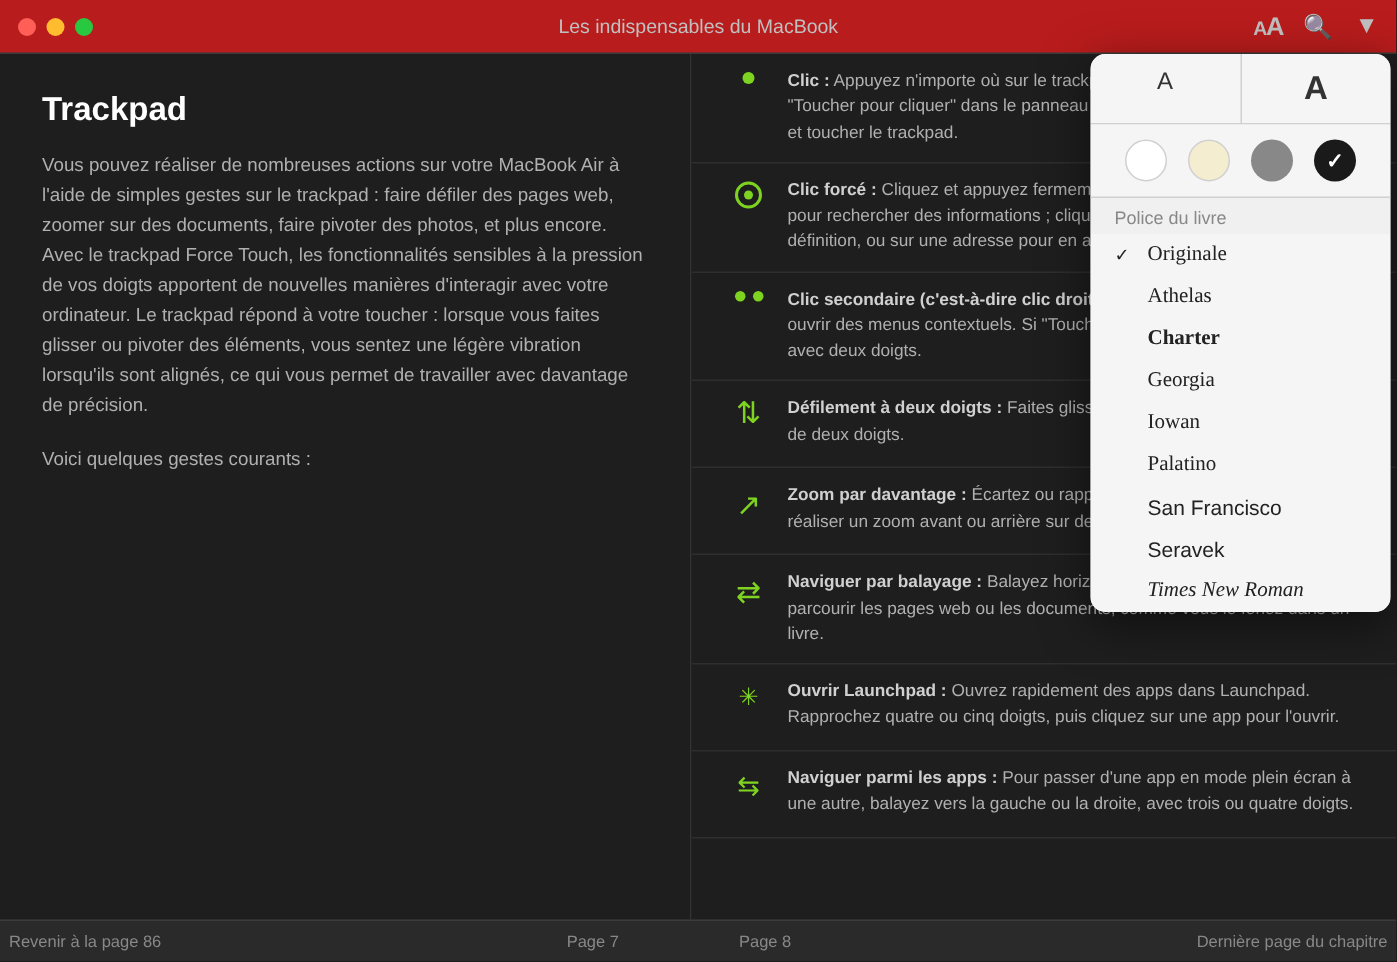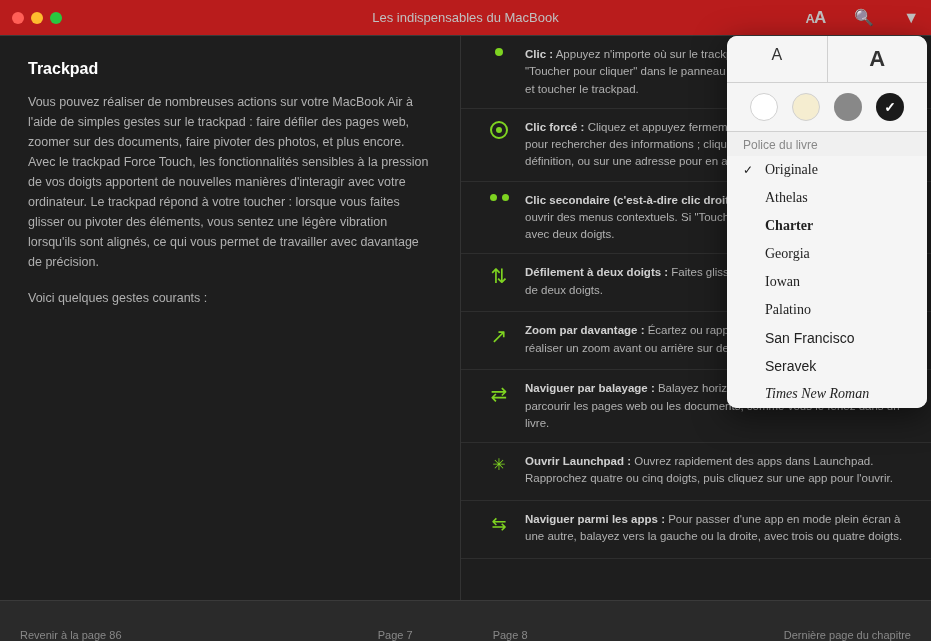--- a/index.html
+++ b/index.html
@@ -56,21 +56,20 @@
       right: 12px;
       display: flex;
       gap: 14px;
       align-items: center;
     }
 
     .tb-icon {
       color: #c0c0c0;
       font-size: 16px;
       cursor: pointer;
-      margin-left: 15px;
     }
 
     
     .content-area {
       position: absolute;
       top: 36px;
       left: 0;
       right: 0;
       bottom: 28px;
       display: flex;
@@ -78,21 +77,21 @@
 
     
     .left-panel {
       width: 460px;
       padding: 24px 28px;
       background: #1e1e1e;
       overflow: hidden;
     }
 
     .left-panel h1 {
-      font-size: 16px;
+      font-size: 22px;
       font-weight: 700;
       color: #ffffff;
       margin-bottom: 14px;
     }
 
     .left-panel p {
       font-size: 12.5px;
       line-height: 1.6;
       color: #b0b0b0;
       margin-bottom: 16px;
@@ -172,27 +171,27 @@
       color: #7ed321;
       font-size: 20px;
     }
 
     
     .bottom-bar {
       position: absolute;
       bottom: 0;
       left: 0;
       right: 0;
-      height: 41px;
+      height: 28px;
       background: #2a2a2a;
       border-top: 1px solid #3a3a3a;
       display: flex;
-      align-items: flex-end;
+      align-items: center;
       justify-content: space-between;
-      padding: 0 20px;
+      padding: 0 6px;
     }
 
     .bottom-bar-text {
       font-size: 11px;
       color: #888;
     }
 
     .bottom-bar-center {
       display: flex;
       gap: 80px;

